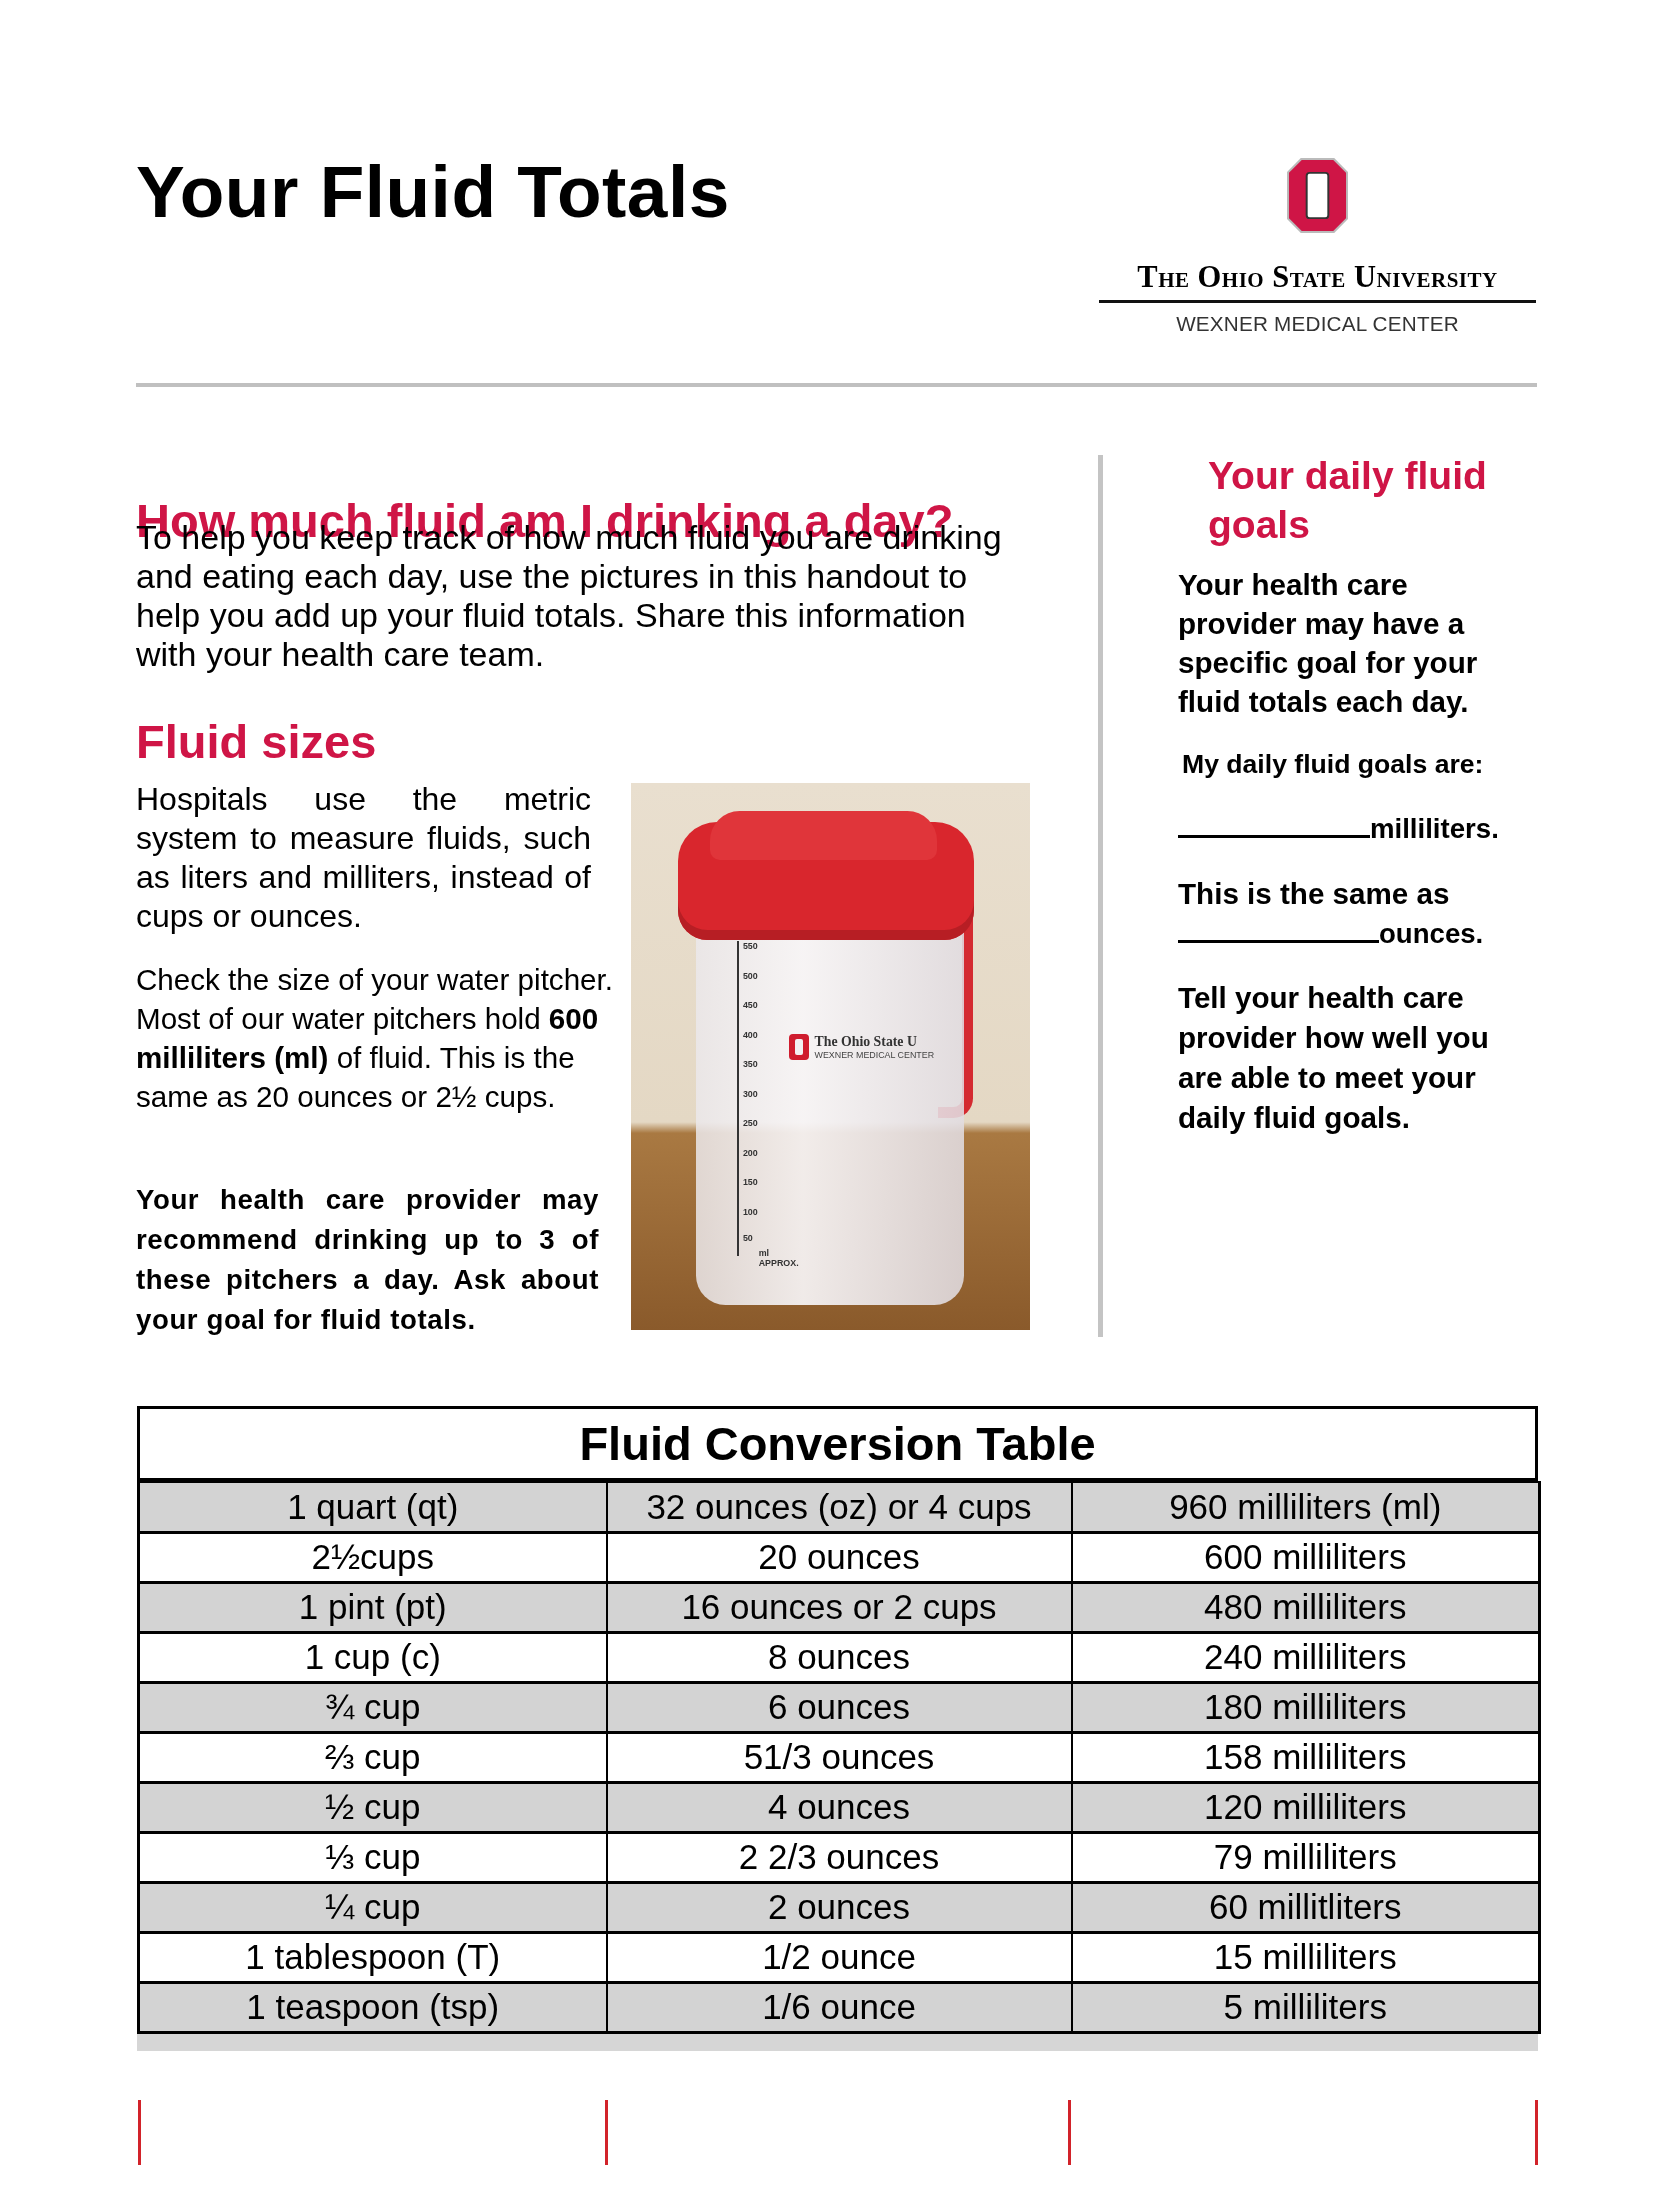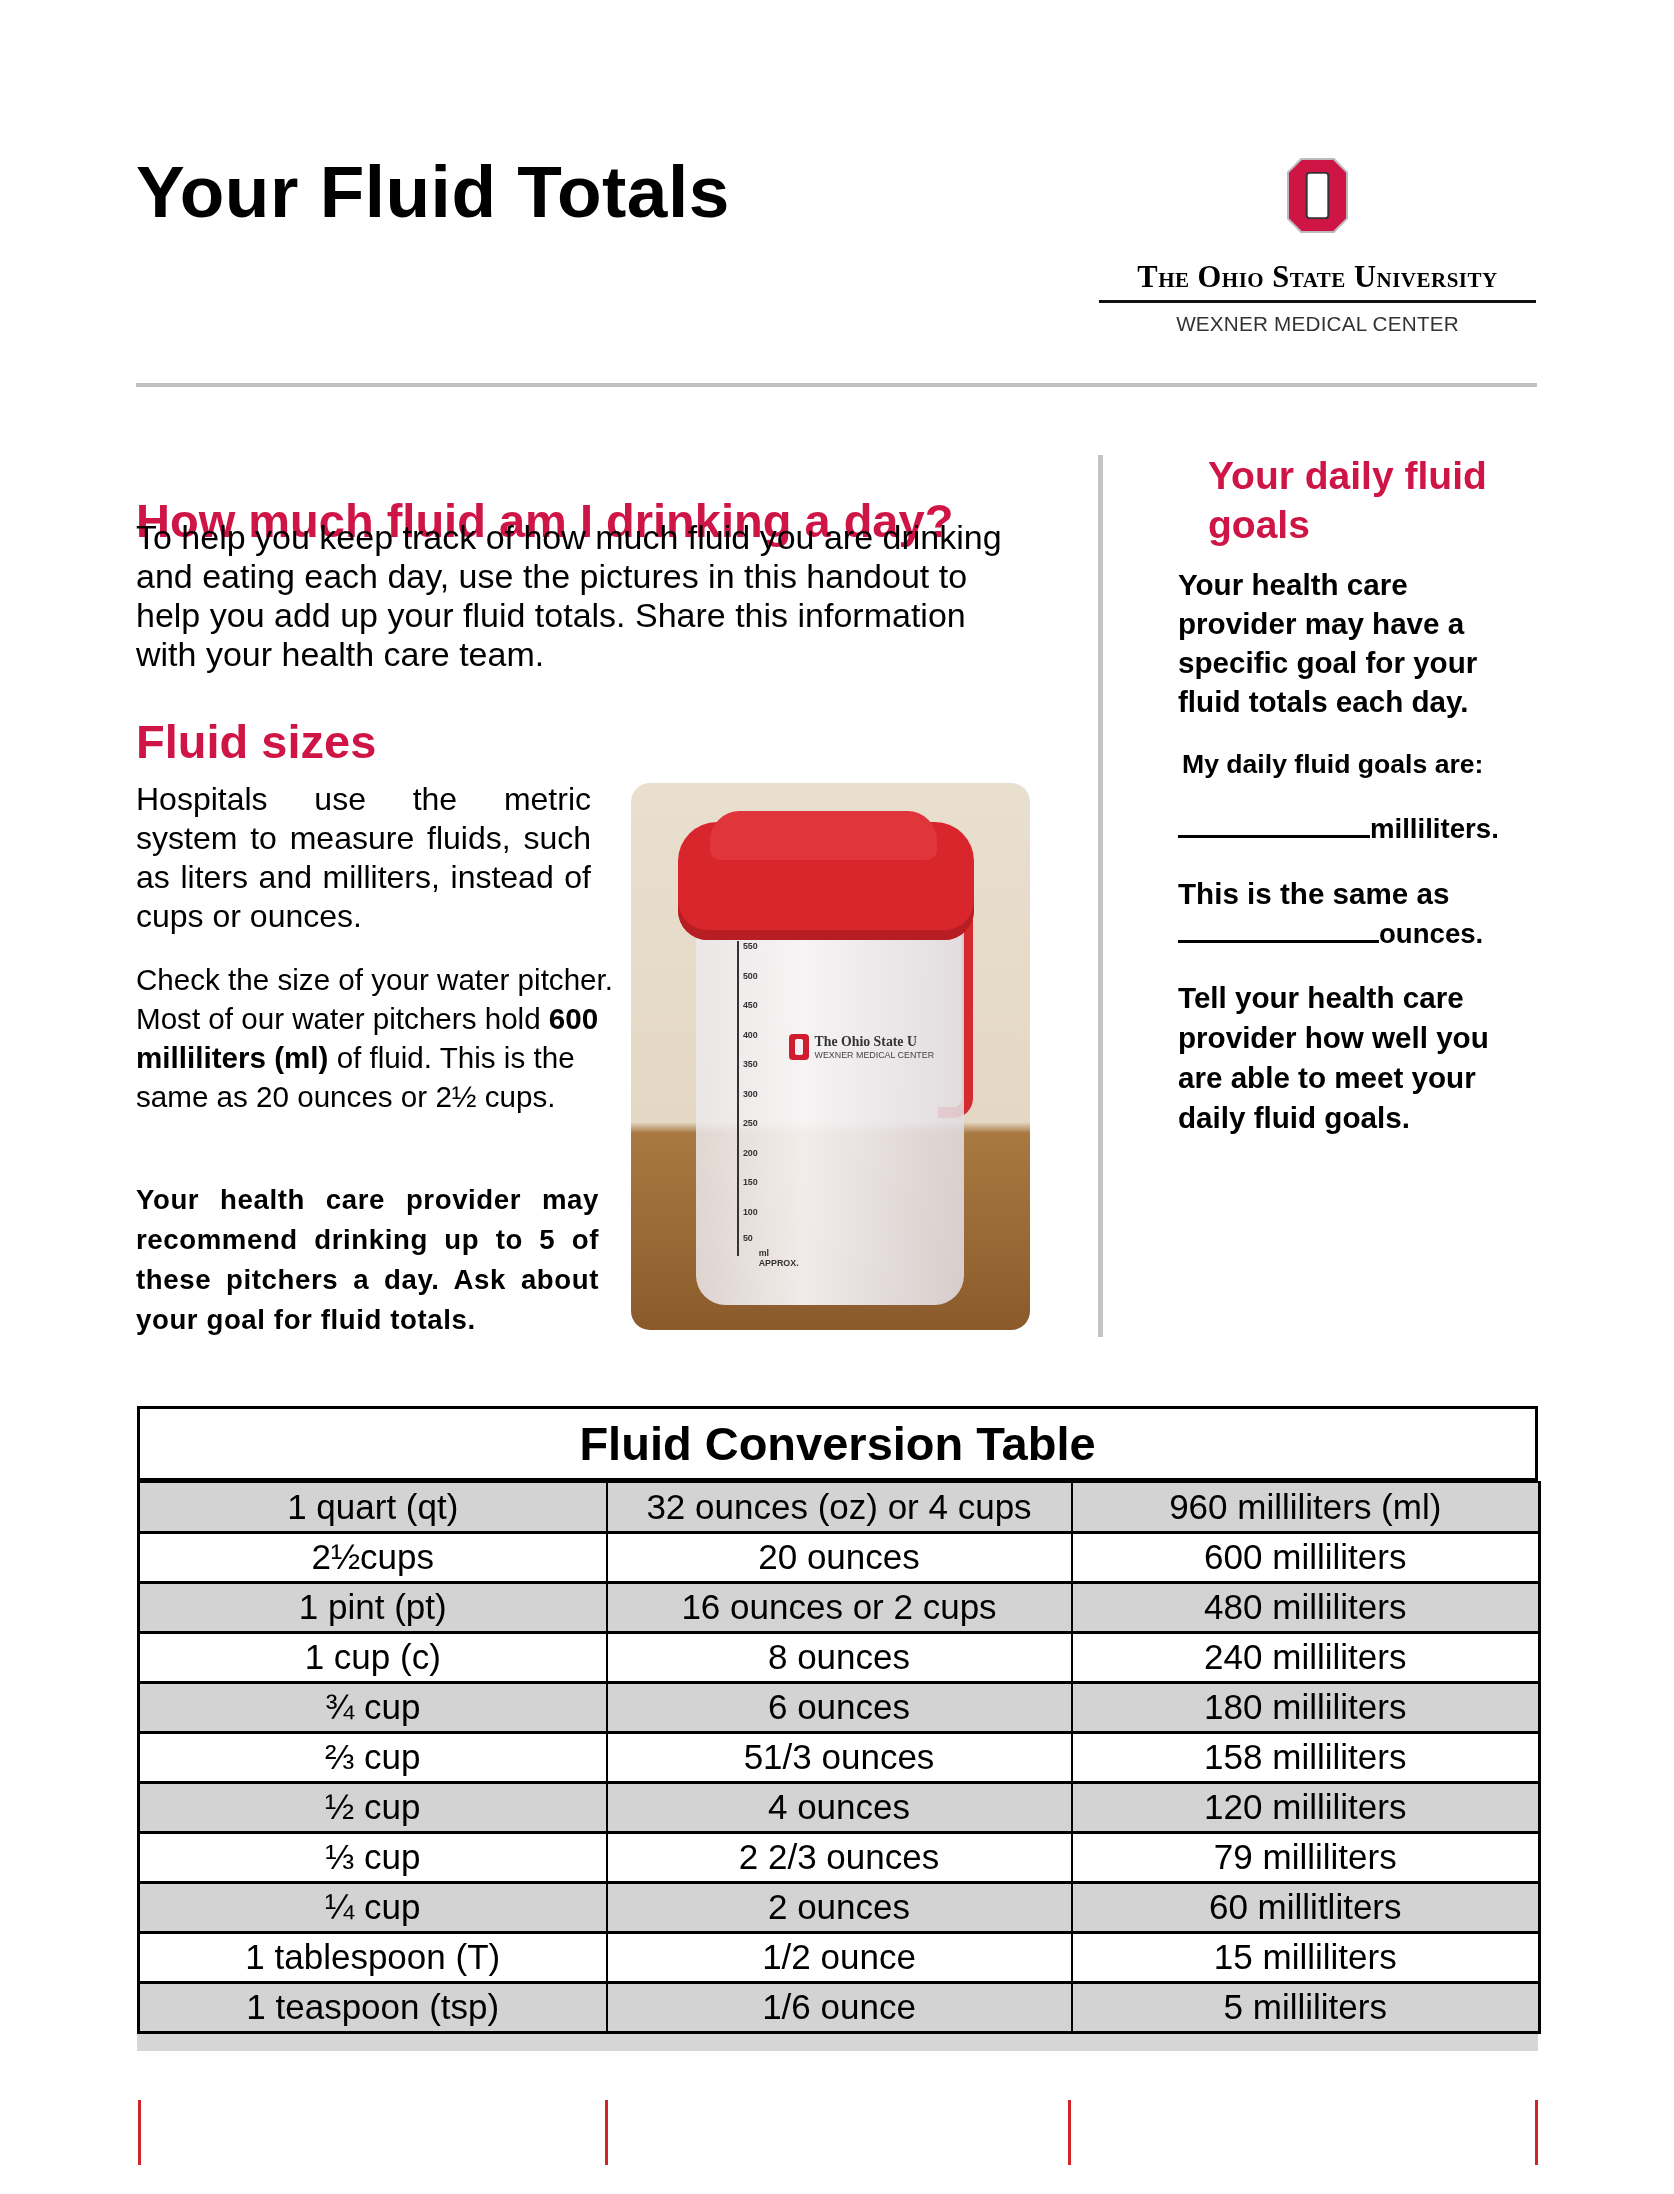--- a/index.html
+++ b/index.html
@@ -21,21 +21,21 @@
   .intro-heading { left: 136px; top: 453px; font-size: 47px; margin-top: 40px; }
   .intro-body { position: absolute; left: 136px; top: 518px; width: 887px; font-size: 34px; line-height: 39px; }
 
   .sizes-heading { left: 136px; top: 714px; font-size: 47px; }
   .sizes-p1 { position: absolute; left: 136px; top: 780px; width: 455px; font-size: 32px; line-height: 39px; text-align: justify; text-align-last: left; }
   .sizes-p1 .first { text-align-last: justify; display: block; }
   .sizes-p2 { position: absolute; left: 136px; top: 960px; width: 493px; font-size: 29.6px; line-height: 39px; }
   .sizes-p3 { position: absolute; left: 136px; top: 1180px; width: 463px; font-size: 27.6px; line-height: 40px; font-weight: bold; text-align: justify; letter-spacing: 0.6px; }
 
   .photo { position: absolute; left: 631px; top: 783px; width: 399px; height: 547px; overflow: hidden;
-    background: linear-gradient(to bottom, #e9dfcf 0%, #e4d8c4 62%, #a97942 64%, #8a5a2b 100%); border-radius: 19px; }
+    background: linear-gradient(to bottom, #e9dfcf 0%, #e4d8c4 62%, #a97942 64%, #8a5a2b 100%); }
   .pitcher-body { position: absolute; left: 65px; top: 128px; width: 268px; height: 394px; border-radius: 9.9px 9.9px 29.6px 29.6px;
     background: linear-gradient(to right, rgba(235,232,235,0.85), rgba(248,246,248,0.92) 40%, rgba(225,220,225,0.88)); }
   .pitcher-handle { position: absolute; left: 307px; top: 108px; width: 35px; height: 227px; border: 11.8px solid #d42a30; border-left: none; border-radius: 0 19.7px 19.7px 0; }
   .pitcher-lid { position: absolute; left: 47px; top: 39px; width: 296px; height: 118px; background: #d9262d; border-radius: 39px 39px 29.6px 29.6px; box-shadow: inset 0 -9.9px 0 #b71e24; }
   .pitcher-lid-top { position: absolute; left: 79px; top: 27.6px; width: 227px; height: 49px; background: #e0353a; border-radius: 29.6px 29.6px 9.9px 9.9px; }
   .scale { position: absolute; left: 106px; top: 158px; width: 59px; height: 315px; border-left: 2px solid #333; }
   .scale span { position: absolute; left: 3.9px; font-size: 8.9px; font-weight: bold; color: #333; }
   .cup-logo { position: absolute; left: 158px; top: 251px; display: flex; align-items: center; gap: 5.9px; }
   .cup-logo .o { width: 19.7px; height: 25.6px; background: #cf1c2e; border-radius: 3.9px; position: relative; }
   .cup-logo .o::after { content: ""; position: absolute; left: 5.9px; top: 4.9px; width: 7.9px; height: 15.8px; background: #f2f0f2; border-radius: 2px; }
@@ -90,21 +90,21 @@
 
 <h2 class="h2 intro-heading">How much fluid am I drinking a day?</h2>
 <p class="intro-body">To help you keep track of how much fluid you are drinking and eating each day, use the pictures in this handout to help you add up your fluid totals. Share this information with your health care team.</p>
 
 <h2 class="h2 sizes-heading">Fluid sizes</h2>
 <p class="sizes-p1">
   <span class="first">Hospitals use the metric</span>
   <span>system to measure fluids, such as liters and milliters, instead of cups or ounces.</span>
 </p>
 <p class="sizes-p2"><span>Check the size of your water pitcher. Most of our water pitchers hold </span><b>600 milliliters (ml)</b><span> of fluid. This is the same as 20 ounces or 2½ cups.</span></p>
-<p class="sizes-p3">Your health care provider may recommend drinking up to 5 of these pitchers a day. Ask about your goal for fluid totals.</p>
+<p class="sizes-p3">Your health care provider may recommend drinking up to 3 of these pitchers a day. Ask about your goal for fluid totals.</p>
 
 <div class="photo">
   <div class="pitcher-handle"></div>
   <div class="pitcher-body"></div>
   <div class="pitcher-lid"></div>
   <div class="pitcher-lid-top"></div>
   <div class="scale">
     <span style="top:0px">550</span>
     <span style="top:29.6px">500</span>
     <span style="top:59px">450</span>

